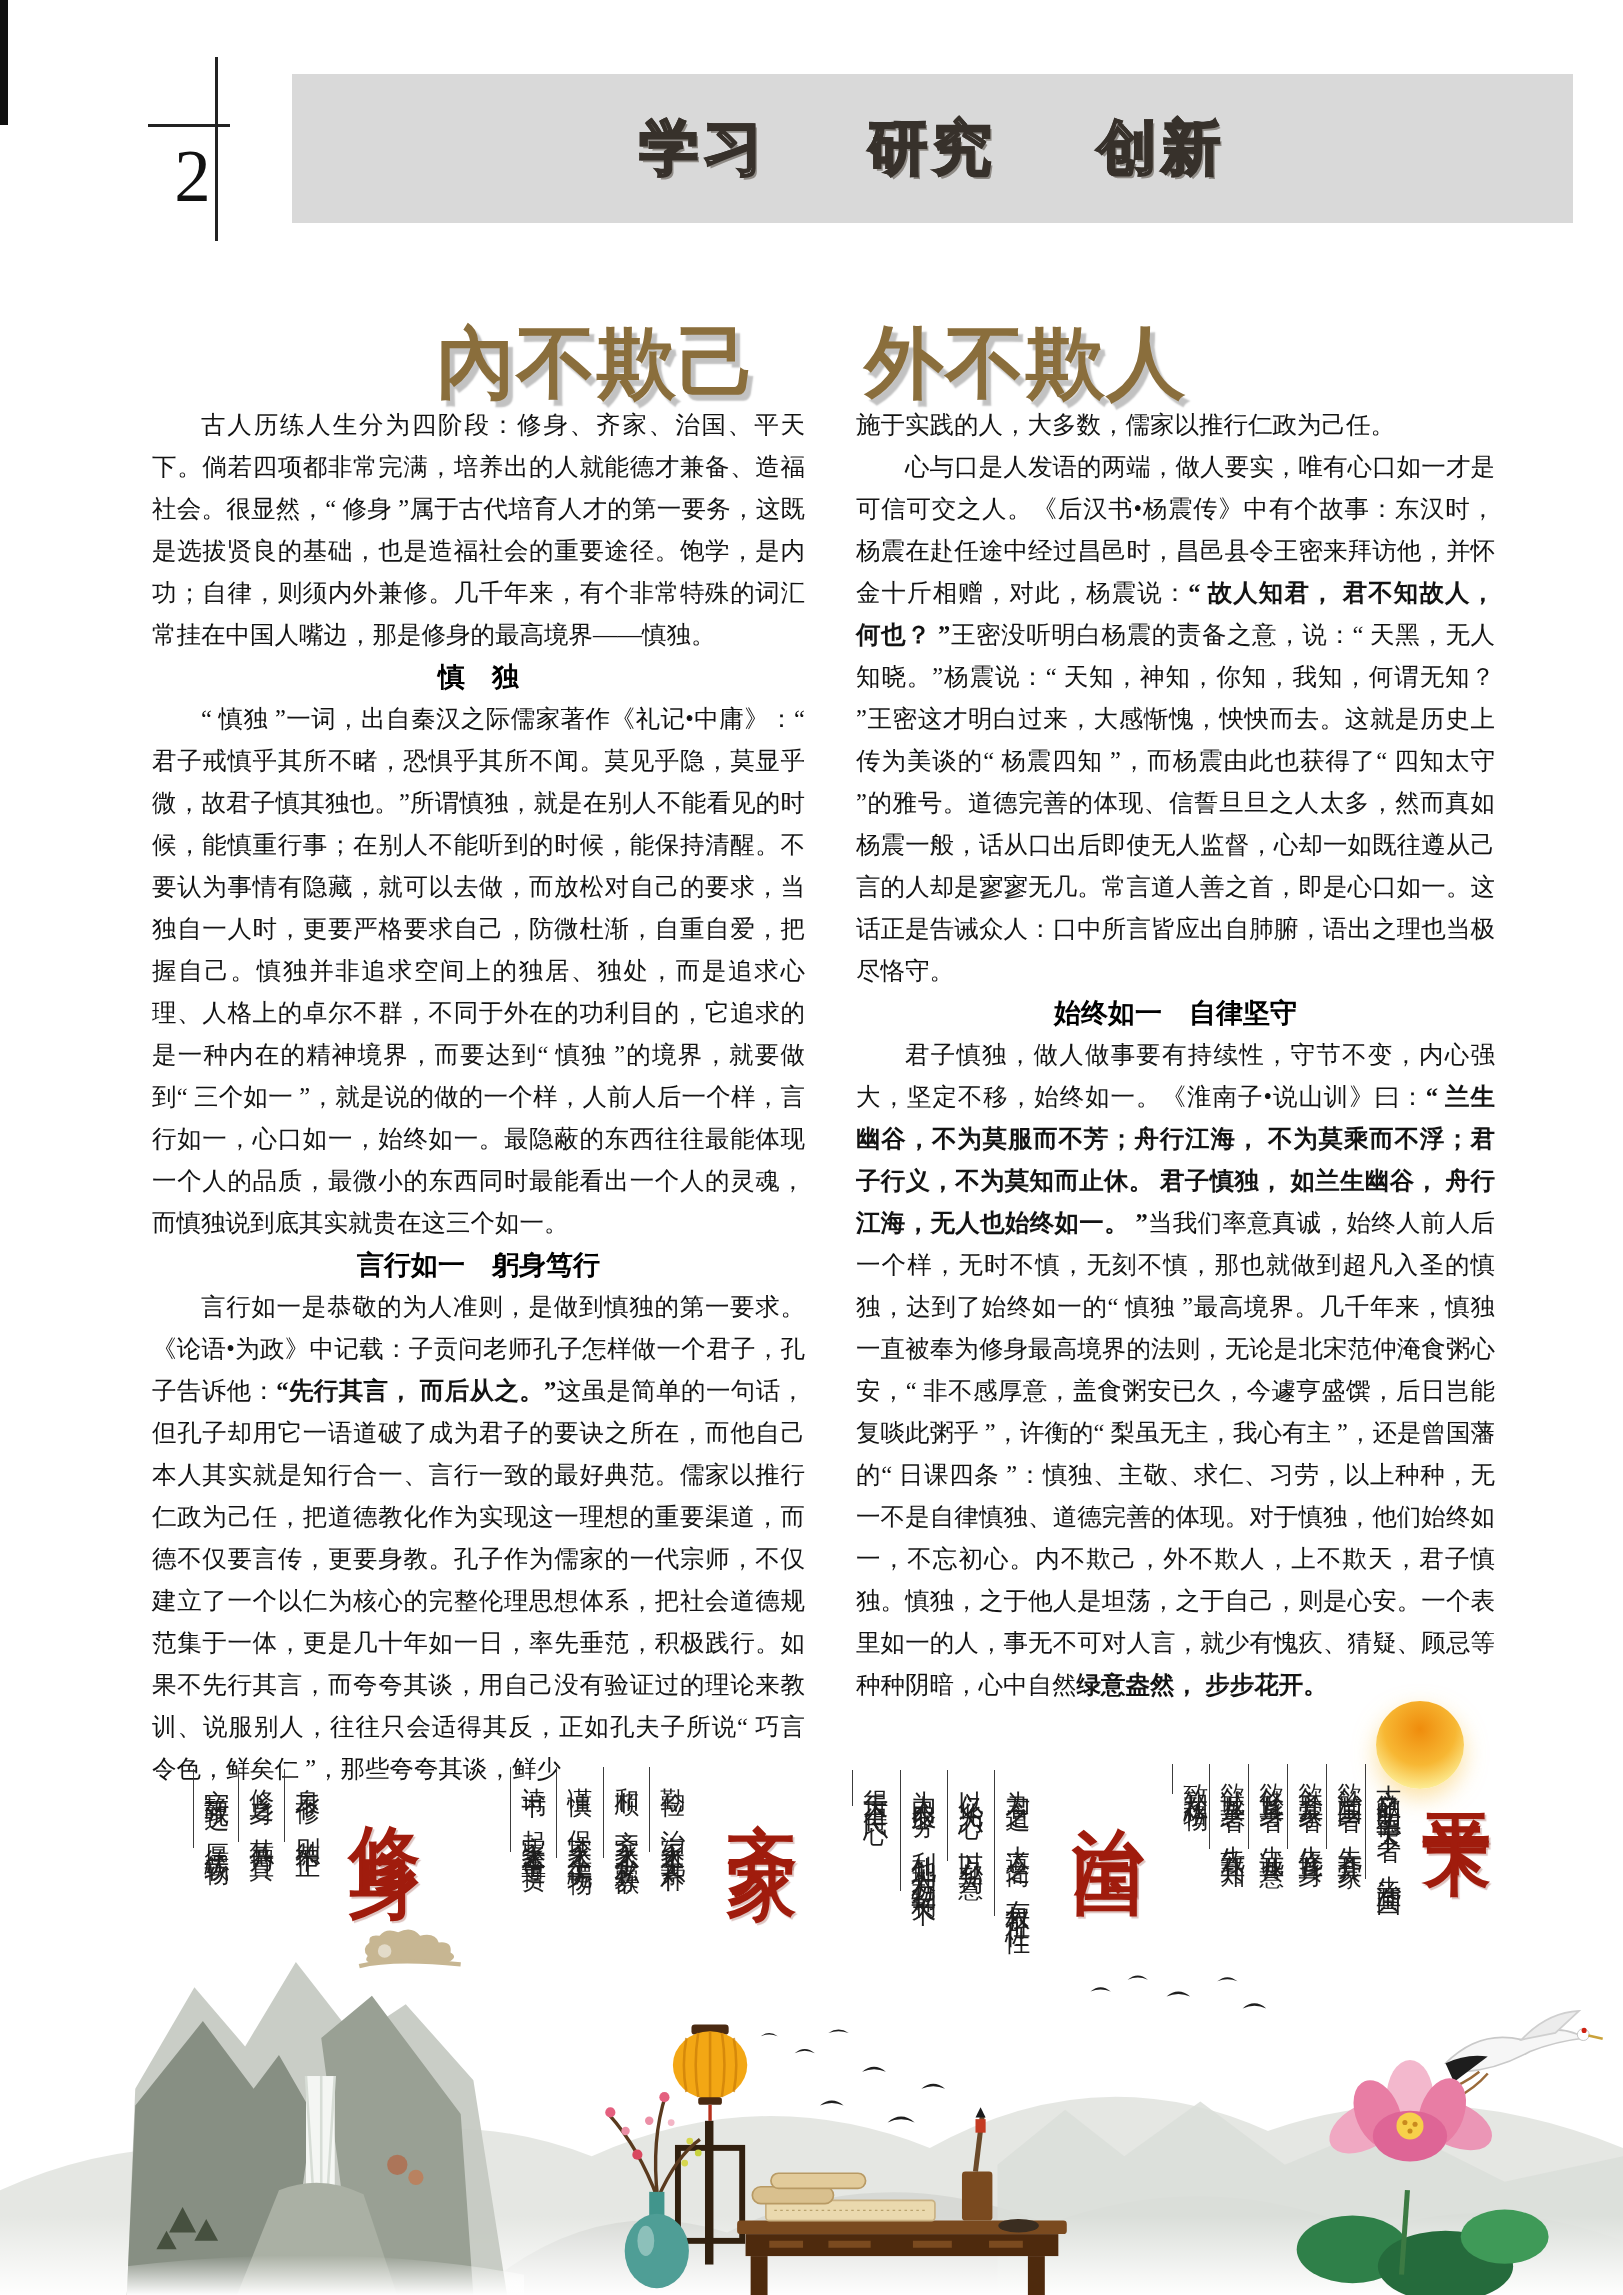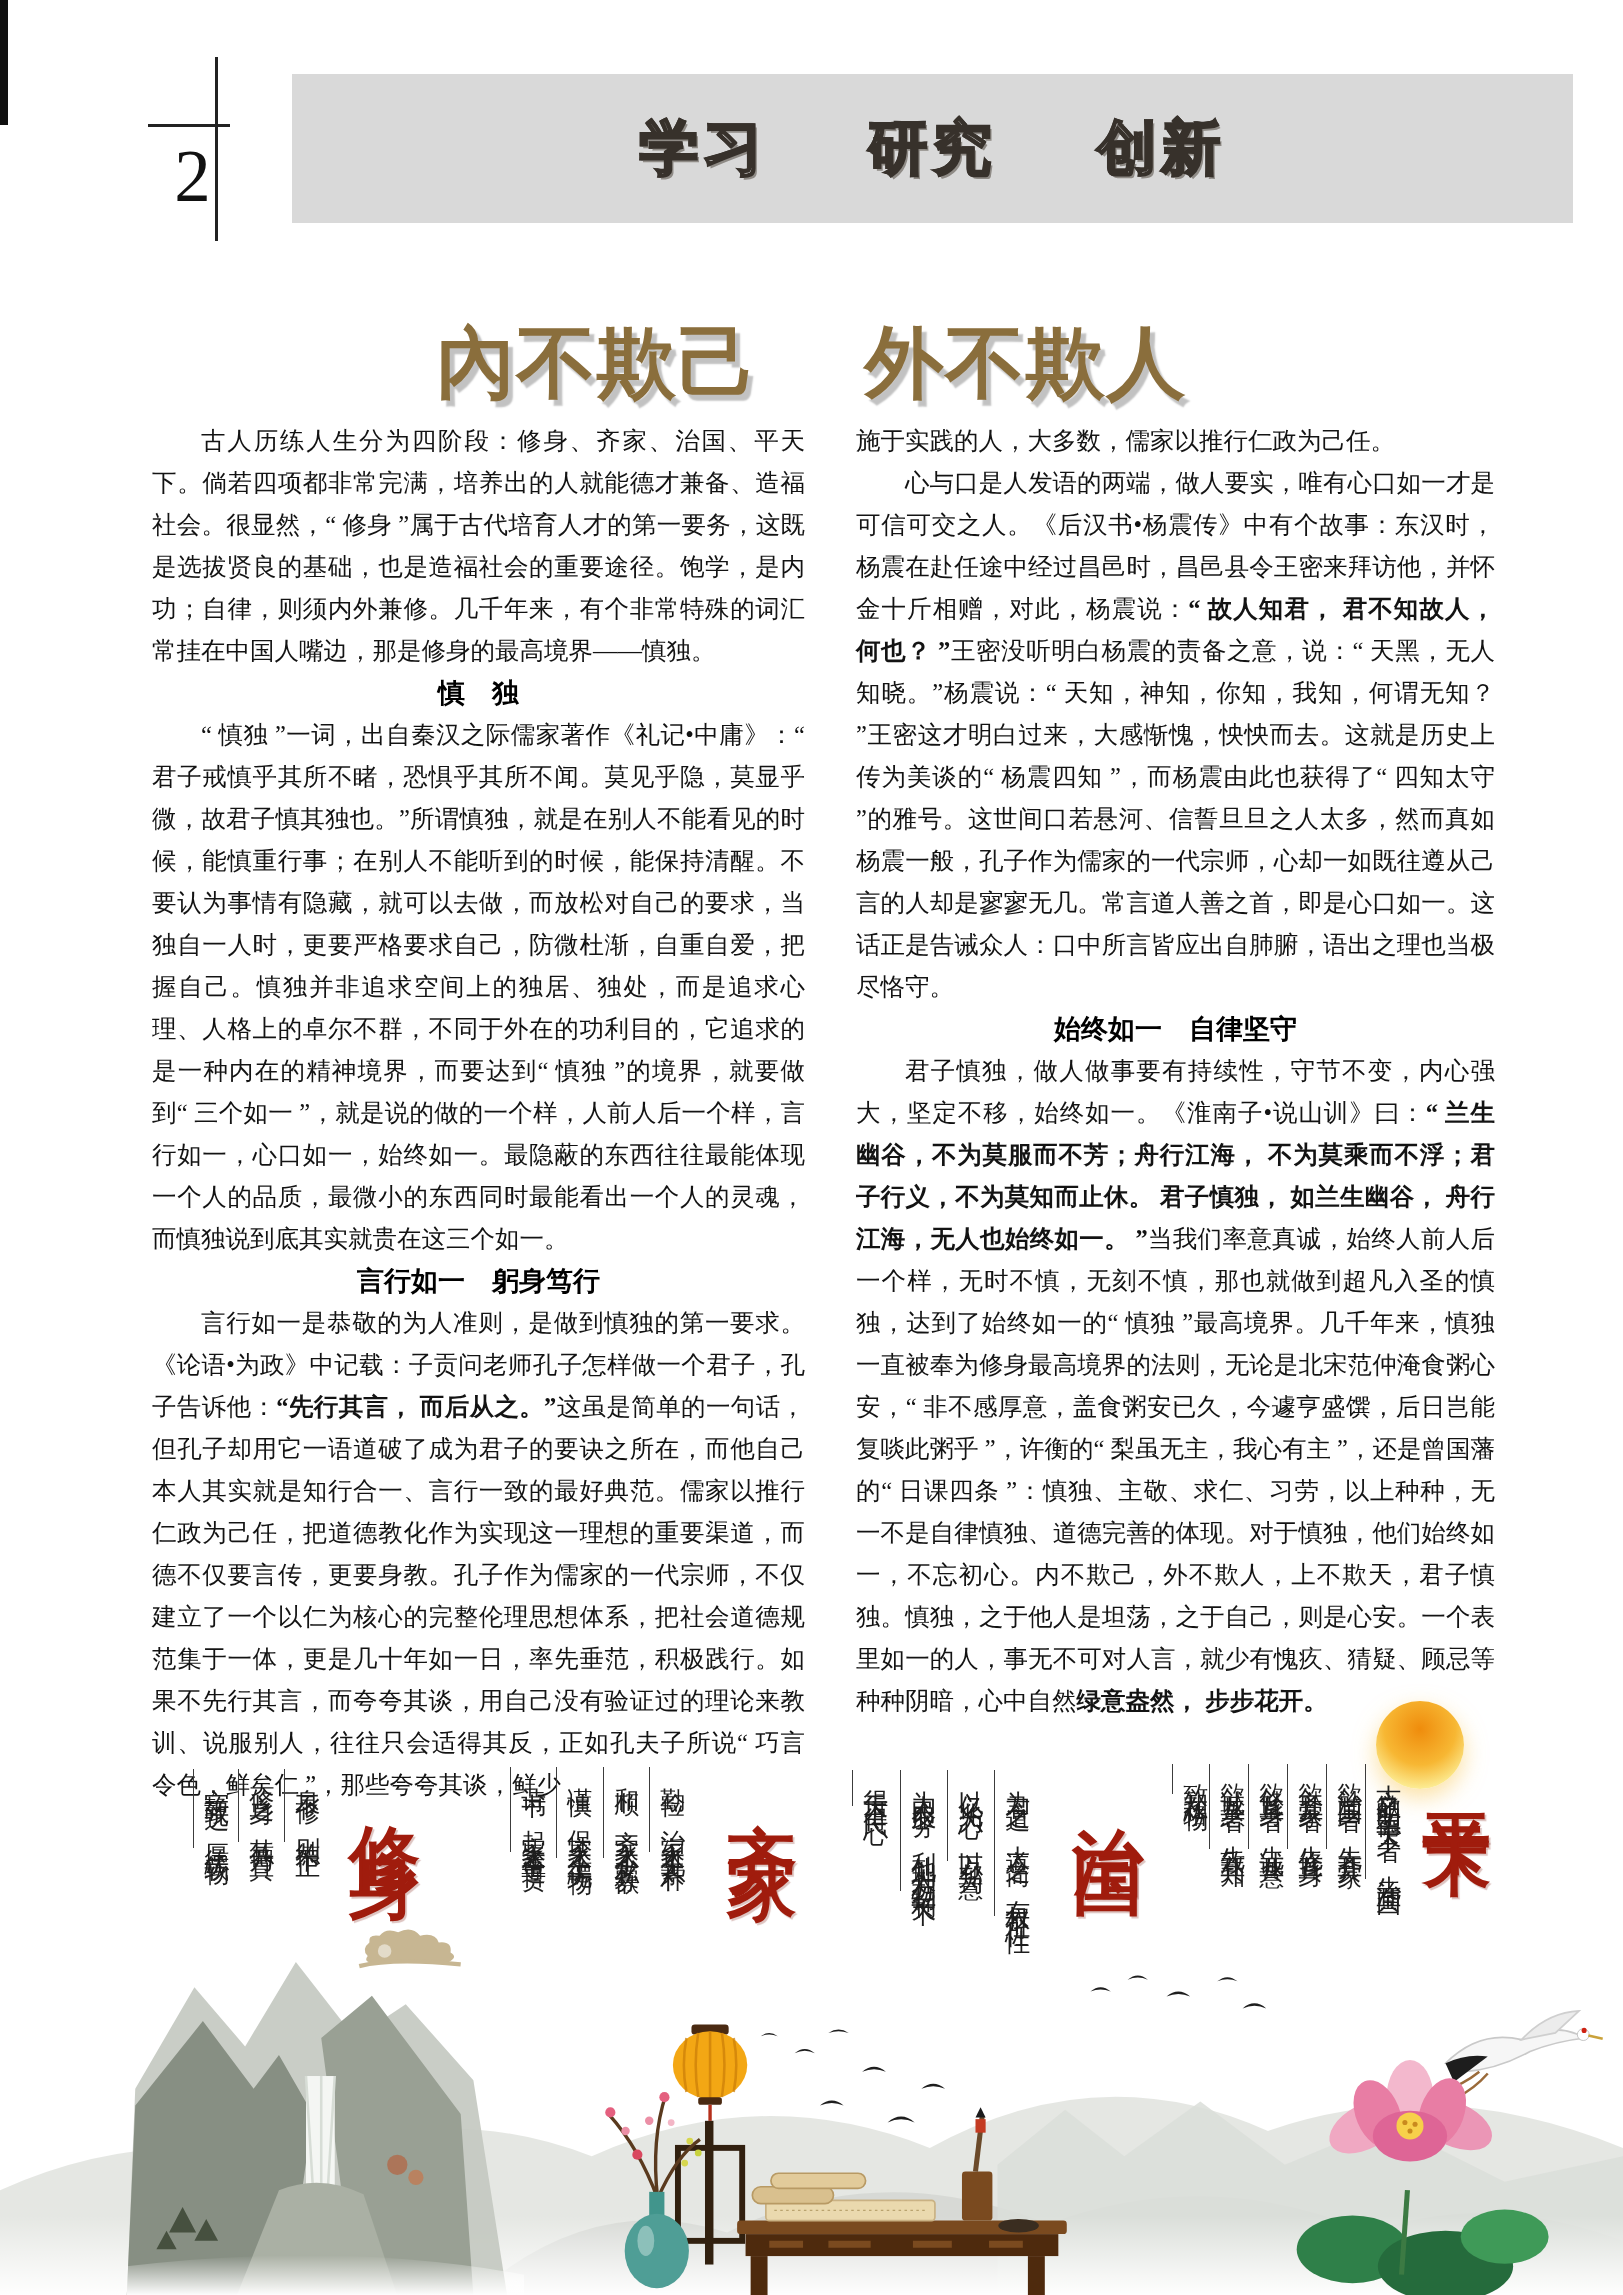--- a/index.html
+++ b/index.html
@@ -15,21 +15,21 @@
   .banner{position:absolute;left:292px;top:74px;width:1281px;height:149px;background:#d9d9d9;
           display:flex;align-items:center;justify-content:center;gap:101px;}
   .banner span{font-family:"Liberation Sans","DejaVu Sans",sans-serif;font-weight:bold;font-size:59px;
           color:#ffffff;letter-spacing:5px;-webkit-text-stroke:2.5px #37312b;
           text-shadow:2.5px 2.5px 0 #8f8b86,-0.8px -0.8px 0 #37312b,0.8px -0.8px 0 #37312b,-0.8px 0.8px 0 #37312b,0.8px 0.8px 0 #37312b;}
   
   .main-title{position:absolute;left:0;top:311px;width:1623px;display:flex;justify-content:center;gap:106px;}
   .main-title span{font-size:79px;font-weight:bold;color:#8a6e3c;letter-spacing:1.7px;
           text-shadow:5px 6px 1.7px #c2c2c2;}
   
-  .col{position:absolute;top:420px;font-size:24.5px;line-height:42px;text-align:justify;color:#131313;}
+  .col{position:absolute;top:404px;font-size:24.5px;line-height:42px;text-align:justify;color:#131313;}
   .col-left{left:152px;width:653px;}
   .col-right{left:856px;width:639px;}
   .col p{margin:0;}
   .col p.indent{text-indent:2em;}
   .col h3{margin:0;font-size:27px;line-height:42px;text-align:center;font-weight:bold;color:#000;}
   .col .b{font-weight:bold;}
   
   .vcol{position:absolute;writing-mode:vertical-rl;font-size:25px;letter-spacing:6px;color:#1d1d1d;
         border-left:1.7px solid #3c3c3c;padding-left:4.2px;line-height:37px;z-index:2;}
   .vbig{position:absolute;writing-mode:vertical-rl;font-weight:bold;color:#a01c0d;z-index:2;
@@ -65,21 +65,21 @@
   <div class="col col-left">
     <p class="indent"><span>古人历练人生分为四阶段：修身、齐家、治国、平天下。倘若四项都非常完满，培养出的人就能德才兼备、造福社会。很显然，“ 修身 ”属于古代培育人才的第一要务，这既是选拔贤良的基础，也是造福社会的重要途径。饱学，是内功；自律，则须内外兼修。几千年来，有个非常特殊的词汇常挂在中国人嘴边，那是修身的最高境界——慎独。</span></p>
     <h3>慎　独</h3>
     <p class="indent"><span>“ 慎独 ”一词，出自秦汉之际儒家著作《礼记•中庸》：“ 君子戒慎乎其所不睹，恐惧乎其所不闻。莫见乎隐，莫显乎微，故君子慎其独也。”所谓慎独，就是在别人不能看见的时候，能慎重行事；在别人不能听到的时候，能保持清醒。不要认为事情有隐藏，就可以去做，而放松对自己的要求，当独自一人时，更要严格要求自己，防微杜渐，自重自爱，把握自己。慎独并非追求空间上的独居、独处，而是追求心理、人格上的卓尔不群，不同于外在的功利目的，它追求的是一种内在的精神境界，而要达到“ 慎独 ”的境界，就要做到“ 三个如一 ”，就是说的做的一个样，人前人后一个样，言行如一，心口如一，始终如一。最隐蔽的东西往往最能体现一个人的品质，最微小的东西同时最能看出一个人的灵魂，而慎独说到底其实就贵在这三个如一。</span></p>
     <h3>言行如一　躬身笃行</h3>
     <p class="indent"><span>言行如一是恭敬的为人准则，是做到慎独的第一要求。《论语•为政》中记载：子贡问老师孔子怎样做一个君子，孔子告诉他：</span><span class="b">“先行其言， 而后从之。”</span><span>这虽是简单的一句话，但孔子却用它一语道破了成为君子的要诀之所在，而他自己本人其实就是知行合一、言行一致的最好典范。儒家以推行仁政为己任，把道德教化作为实现这一理想的重要渠道，而德不仅要言传，更要身教。孔子作为儒家的一代宗师，不仅建立了一个以仁为核心的完整伦理思想体系，把社会道德规范集于一体，更是几十年如一日，率先垂范，积极践行。如果不先行其言，而夸夸其谈，用自己没有验证过的理论来教训、说服别人，往往只会适得其反，正如孔夫子所说“ 巧言令色，鲜矣仁 ”，那些夸夸其谈，鲜少</span></p>
   </div>
 
   <div class="col col-right">
     <p><span>施于实践的人，大多数，儒家以推行仁政为己任。</span></p>
-    <p class="indent"><span>心与口是人发语的两端，做人要实，唯有心口如一才是可信可交之人。《后汉书•杨震传》中有个故事：东汉时，杨震在赴任途中经过昌邑时，昌邑县令王密来拜访他，并怀金十斤相赠，对此，杨震说：</span><span class="b">“ 故人知君， 君不知故人， 何也？ ”</span><span>王密没听明白杨震的责备之意，说：“ 天黑，无人知晓。”杨震说：“ 天知，神知，你知，我知，何谓无知？ ”王密这才明白过来，大感惭愧，怏怏而去。这就是历史上传为美谈的“ 杨震四知 ”，而杨震由此也获得了“ 四知太守 ”的雅号。这世间口若悬河、信誓旦旦之人太多，然而真如杨震一般，孔子作为儒家的一代宗师，心却一如既往遵从己言的人却是寥寥无几。常言道人善之首，即是心口如一。这话正是告诫众人：口中所言皆应出自肺腑，语出之理也当极尽恪守。</span></p>
+    <p class="indent"><span>心与口是人发语的两端，做人要实，唯有心口如一才是可信可交之人。《后汉书•杨震传》中有个故事：东汉时，杨震在赴任途中经过昌邑时，昌邑县令王密来拜访他，并怀金十斤相赠，对此，杨震说：</span><span class="b">“ 故人知君， 君不知故人， 何也？ ”</span><span>王密没听明白杨震的责备之意，说：“ 天黑，无人知晓。”杨震说：“ 天知，神知，你知，我知，何谓无知？ ”王密这才明白过来，大感惭愧，怏怏而去。这就是历史上传为美谈的“ 杨震四知 ”，而杨震由此也获得了“ 四知太守 ”的雅号。道德完善的体现、信誓旦旦之人太多，然而真如杨震一般，话从口出后即使无人监督，心却一如既往遵从己言的人却是寥寥无几。常言道人善之首，即是心口如一。这话正是告诫众人：口中所言皆应出自肺腑，语出之理也当极尽恪守。</span></p>
     <h3>始终如一　自律坚守</h3>
     <p class="indent"><span>君子慎独，做人做事要有持续性，守节不变，内心强大，坚定不移，始终如一。《淮南子•说山训》曰：</span><span class="b">“ 兰生幽谷，不为莫服而不芳；舟行江海， 不为莫乘而不浮；君子行义，不为莫知而止休。 君子慎独， 如兰生幽谷， 舟行江海，无人也始终如一。 ”</span><span>当我们率意真诚，始终人前人后一个样，无时不慎，无刻不慎，那也就做到超凡入圣的慎独，达到了始终如一的“ 慎独 ”最高境界。几千年来，慎独一直被奉为修身最高境界的法则，无论是北宋范仲淹食粥心安，“ 非不感厚意，盖食粥安已久，今遽亨盛馔，后日岂能复啖此粥乎 ”，许衡的“ 梨虽无主，我心有主 ”，还是曾国藩的“ 日课四条 ”：慎独、主敬、求仁、习劳，以上种种，无一不是自律慎独、道德完善的体现。对于慎独，他们始终如一，不忘初心。内不欺己，外不欺人，上不欺天，君子慎独。慎独，之于他人是坦荡，之于自己，则是心安。一个表里如一的人，事无不可对人言，就少有愧疚、猜疑、顾忌等种种阴暗，心中自然</span><span class="b">绿意盎然， 步步花开。</span></p>
   </div>
 
   <div class="sun"></div>
 
   <svg class="deco" style="left:0;top:1911px;" width="1623" height="385" viewBox="0 0 1920 455">
     <defs>
       <linearGradient id="fadew" x1="0" y1="0" x2="0" y2="1">
         <stop offset="0" stop-color="#ffffff" stop-opacity="0"></stop>

